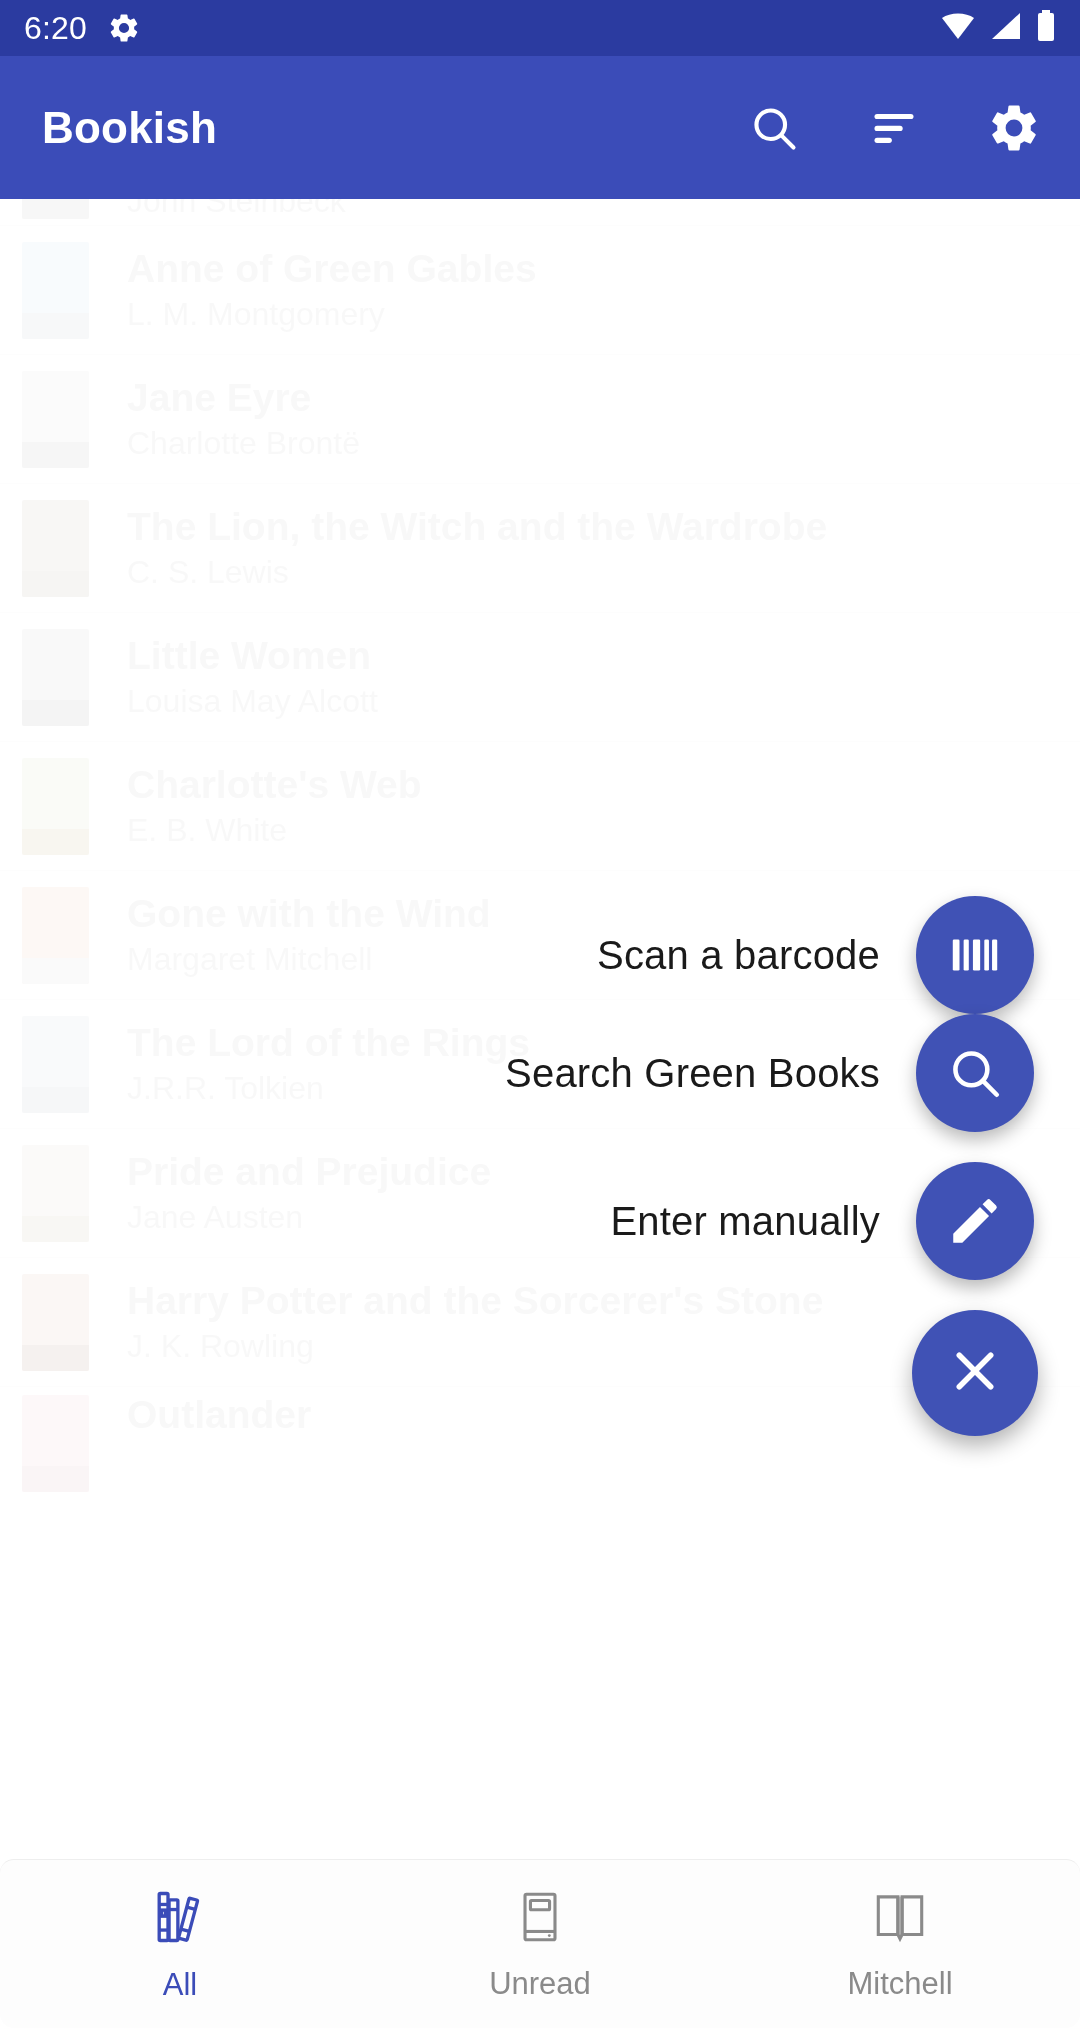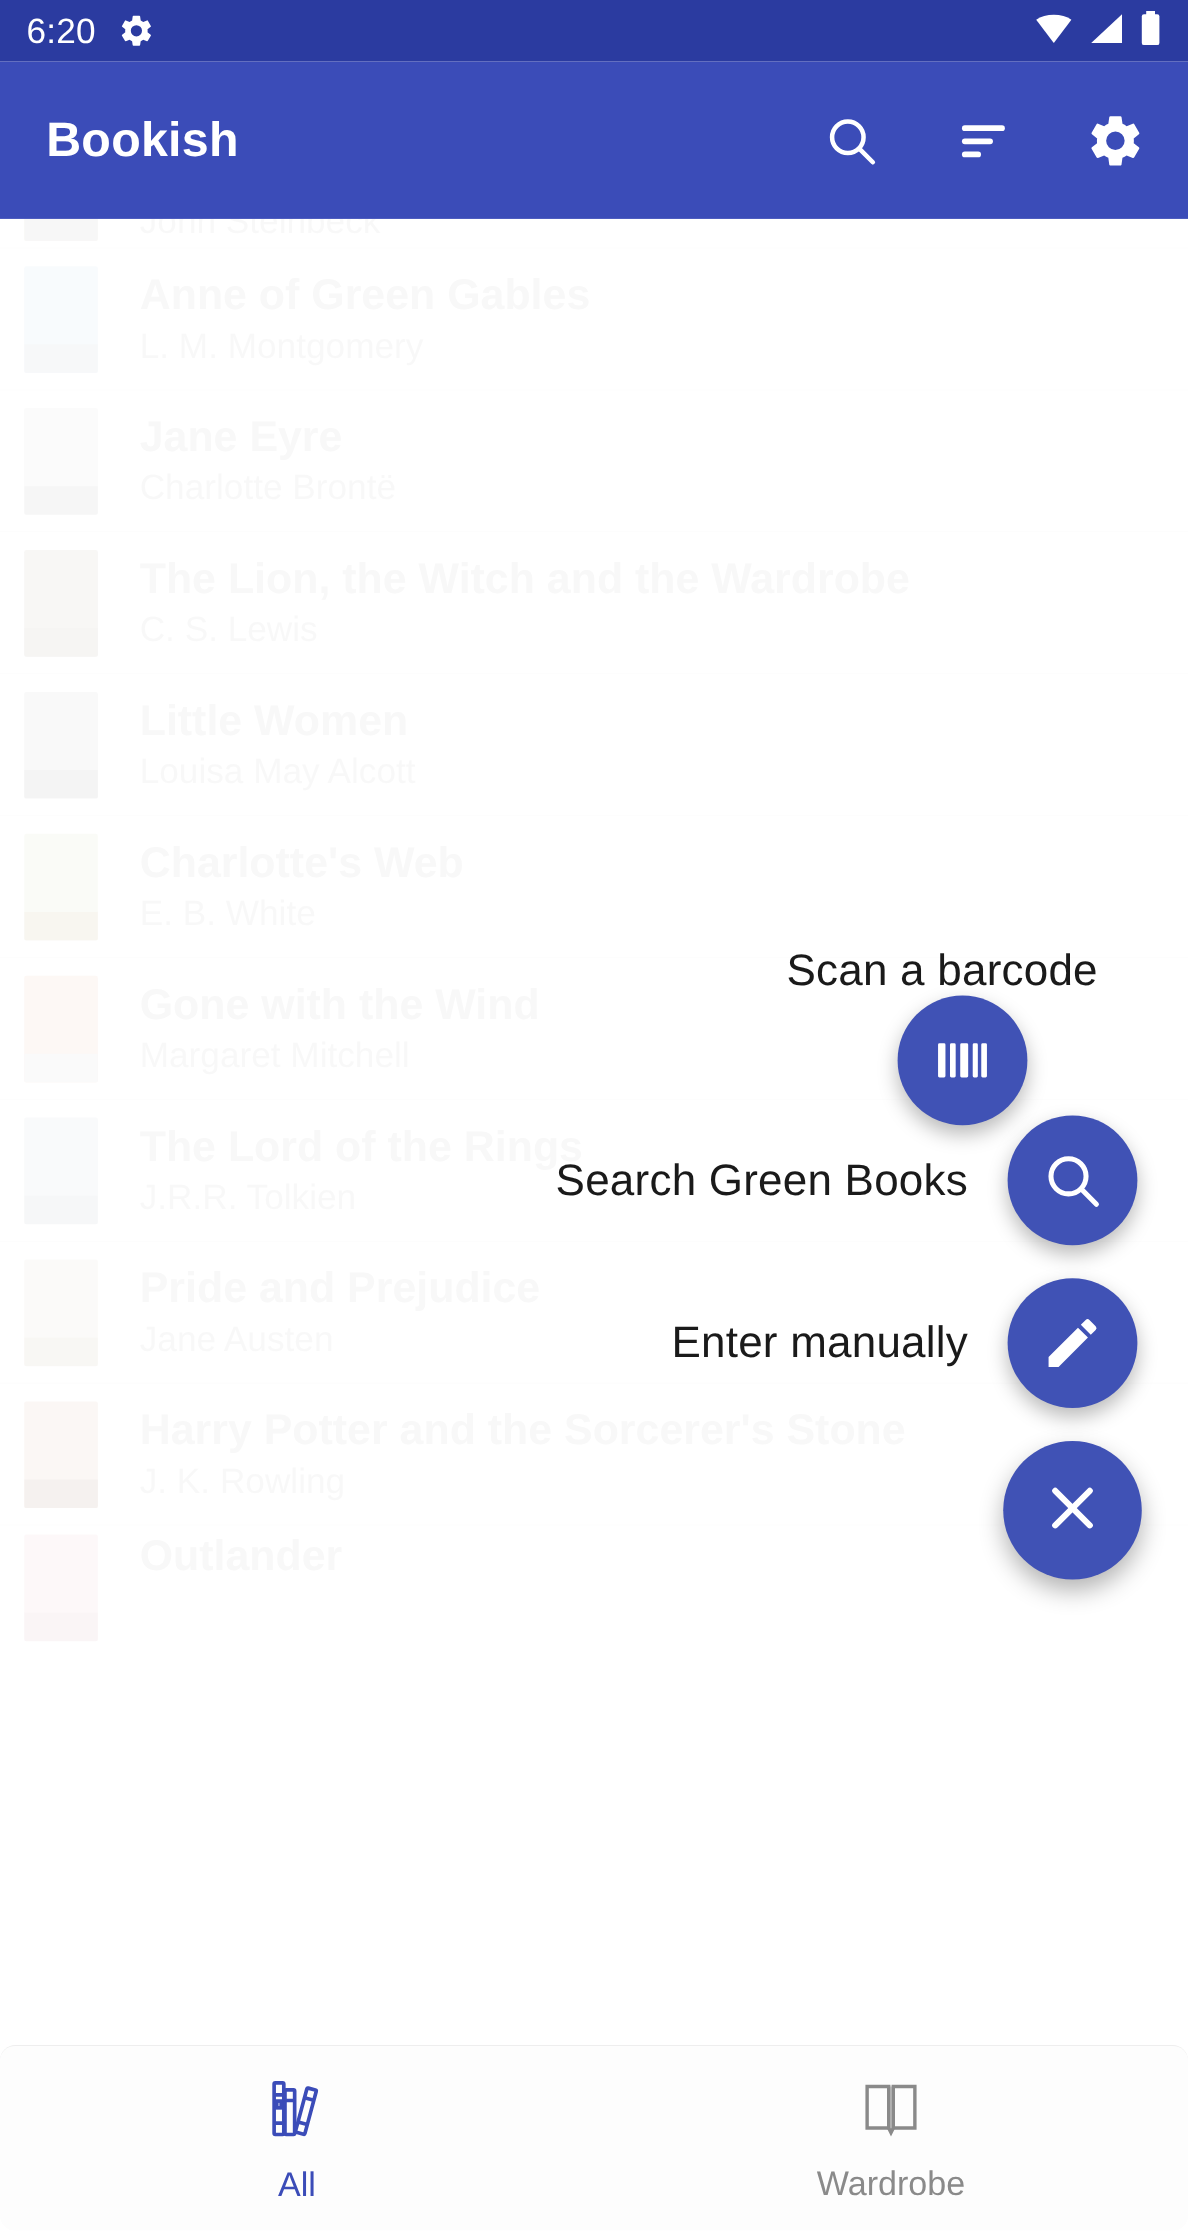--- a/index.html
+++ b/index.html
@@ -395,21 +395,21 @@
             <div class="book-title">Outlander</div>
           </div>
         </div>
       </div>
   </div>
 
   <div class="scrim"></div>
 
   <div class="speed-dial">
 
-    <div class="sd-item" style="top: 692px; flex-direction: column;">
+    <div class="sd-item" style="top: 728px;">
       <span class="sd-label">Scan a barcode</span>
       <span class="mini-fab">
         <svg width="62" height="62" viewBox="0 0 24 24" fill="#ffffff">
           <rect x="3.4" y="6" width="2.6" height="12" rx="0.5"></rect>
           <rect x="7.6" y="6" width="2.0" height="12" rx="0.5"></rect>
           <rect x="11.2" y="6" width="2.8" height="12" rx="0.5"></rect>
           <rect x="15.6" y="6" width="1.8" height="12" rx="0.5"></rect>
           <rect x="18.6" y="6" width="2.0" height="12" rx="0.5"></rect>
         </svg>
       </span>
@@ -457,26 +457,37 @@
           <g transform="rotate(15 15 12)">
             <rect x="13.6" y="5.0" width="3.3" height="15.6" rx="0.4"></rect>
             <line x1="13.6" y1="8.5" x2="16.9" y2="8.5"></line>
             <line x1="13.6" y1="17.1" x2="16.9" y2="17.1"></line>
           </g>
         </svg>
       </span>
       <span class="nav-label">All</span>
     </div>
 
+    <div class="nav-item">
+      <span>
+        <svg width="62" height="62" viewBox="0 0 24 24" fill="none" stroke="#8a8a8a" stroke-width="1.2">
+          <rect x="6.2" y="3.2" width="11.6" height="17.6" rx="0.6"></rect>
+          <rect x="8.3" y="5.6" width="7.4" height="3.6" rx="0.4"></rect>
+          <line x1="6.2" y1="17.6" x2="17.8" y2="17.6"></line>
+          <circle cx="15.6" cy="19.2" r="0.55" fill="#8a8a8a" stroke="none"></circle>
+        </svg>
+      </span>
+      <span class="nav-label">Unread</span>
+    </div>
 
     <div class="nav-item">
       <span>
         <svg width="62" height="62" viewBox="0 0 24 24" fill="none" stroke="#8a8a8a" stroke-width="1.2">
           <path d="M3.6 4.2h7.6v14.6H3.6z"></path>
           <path d="M12.8 4.2h7.6v14.6h-7.6z"></path>
           <path d="M11.2 4.2v14.6l.8 1.6.8-1.6V4.2"></path>
         </svg>
       </span>
-      <span class="nav-label">Wardrobe</span>
+      <span class="nav-label">Mitchell</span>
     </div>
   </div>
 
 </div>
 
 </body></html>

